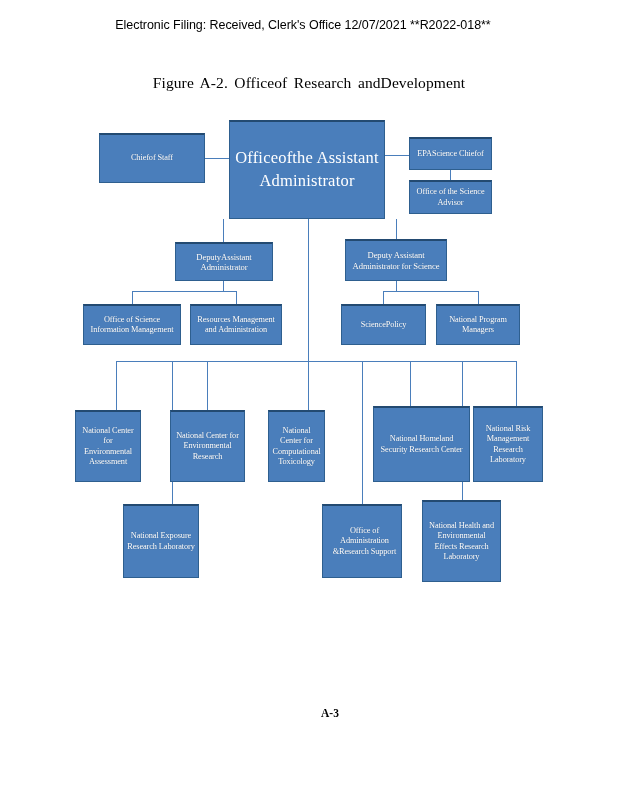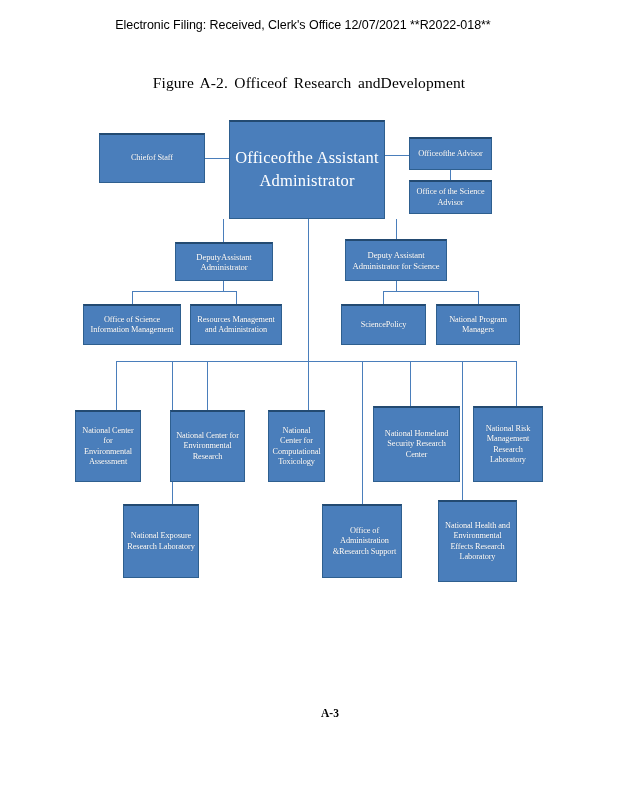--- a/index.html
+++ b/index.html
@@ -146,21 +146,21 @@
 
   <div class="node" style="left:99px; top:133px; width:106px; height:50px;">
     <span class="label">Chiefof Staff</span>
   </div>
 
   <div class="node root" style="left:229px; top:120px; width:156px; height:99px;">
     <span class="label">Officeofthe Assistant Administrator</span>
   </div>
 
   <div class="node" style="left:409px; top:137px; width:83px; height:33px;">
-    <span class="label">Officeofthe Advisor</span>
+    <span class="label">EPAScience Chiefof</span>
   </div>
 
   <div class="node" style="left:409px; top:180px; width:83px; height:34px;">
     <span class="label">Office of the Science Advisor</span>
   </div>
 
   <div class="node tier2" style="left:175px; top:242px; width:98px; height:39px;">
     <span class="label">DeputyAssistant Administrator</span>
   </div>
 
@@ -189,35 +189,35 @@
   </div>
 
   <div class="node" style="left:170px; top:410px; width:75px; height:72px;">
     <span class="label">National Center for Environmental Research</span>
   </div>
 
   <div class="node" style="left:268px; top:410px; width:57px; height:72px;">
     <span class="label">National Center for Computational Toxicology</span>
   </div>
 
-  <div class="node" style="left:373px; top:406px; width:87px; height:76px;">
+  <div class="node" style="left:373px; top:406px; width:97px; height:76px;">
     <span class="label">National Homeland Security Research Center</span>
   </div>
 
   <div class="node" style="left:473px; top:406px; width:70px; height:76px;">
     <span class="label">National Risk Management Research Laboratory</span>
   </div>
 
   <div class="node" style="left:123px; top:504px; width:76px; height:74px;">
     <span class="label">National Exposure Research Laboratory</span>
   </div>
 
   <div class="node" style="left:322px; top:504px; width:80px; height:74px;padding-left:8px;">
     <span class="label">Office of Administration &amp;Research Support</span>
   </div>
 
-  <div class="node" style="left:422px; top:500px; width:79px; height:82px;margin-left:16px;">
+  <div class="node" style="left:422px; top:500px; width:79px; height:82px;">
     <span class="label">National Health and Environmental Effects Research Laboratory</span>
   </div>
 
 </div>
 
 <div id="page-number">A-3</div>
 
 </body></html>

